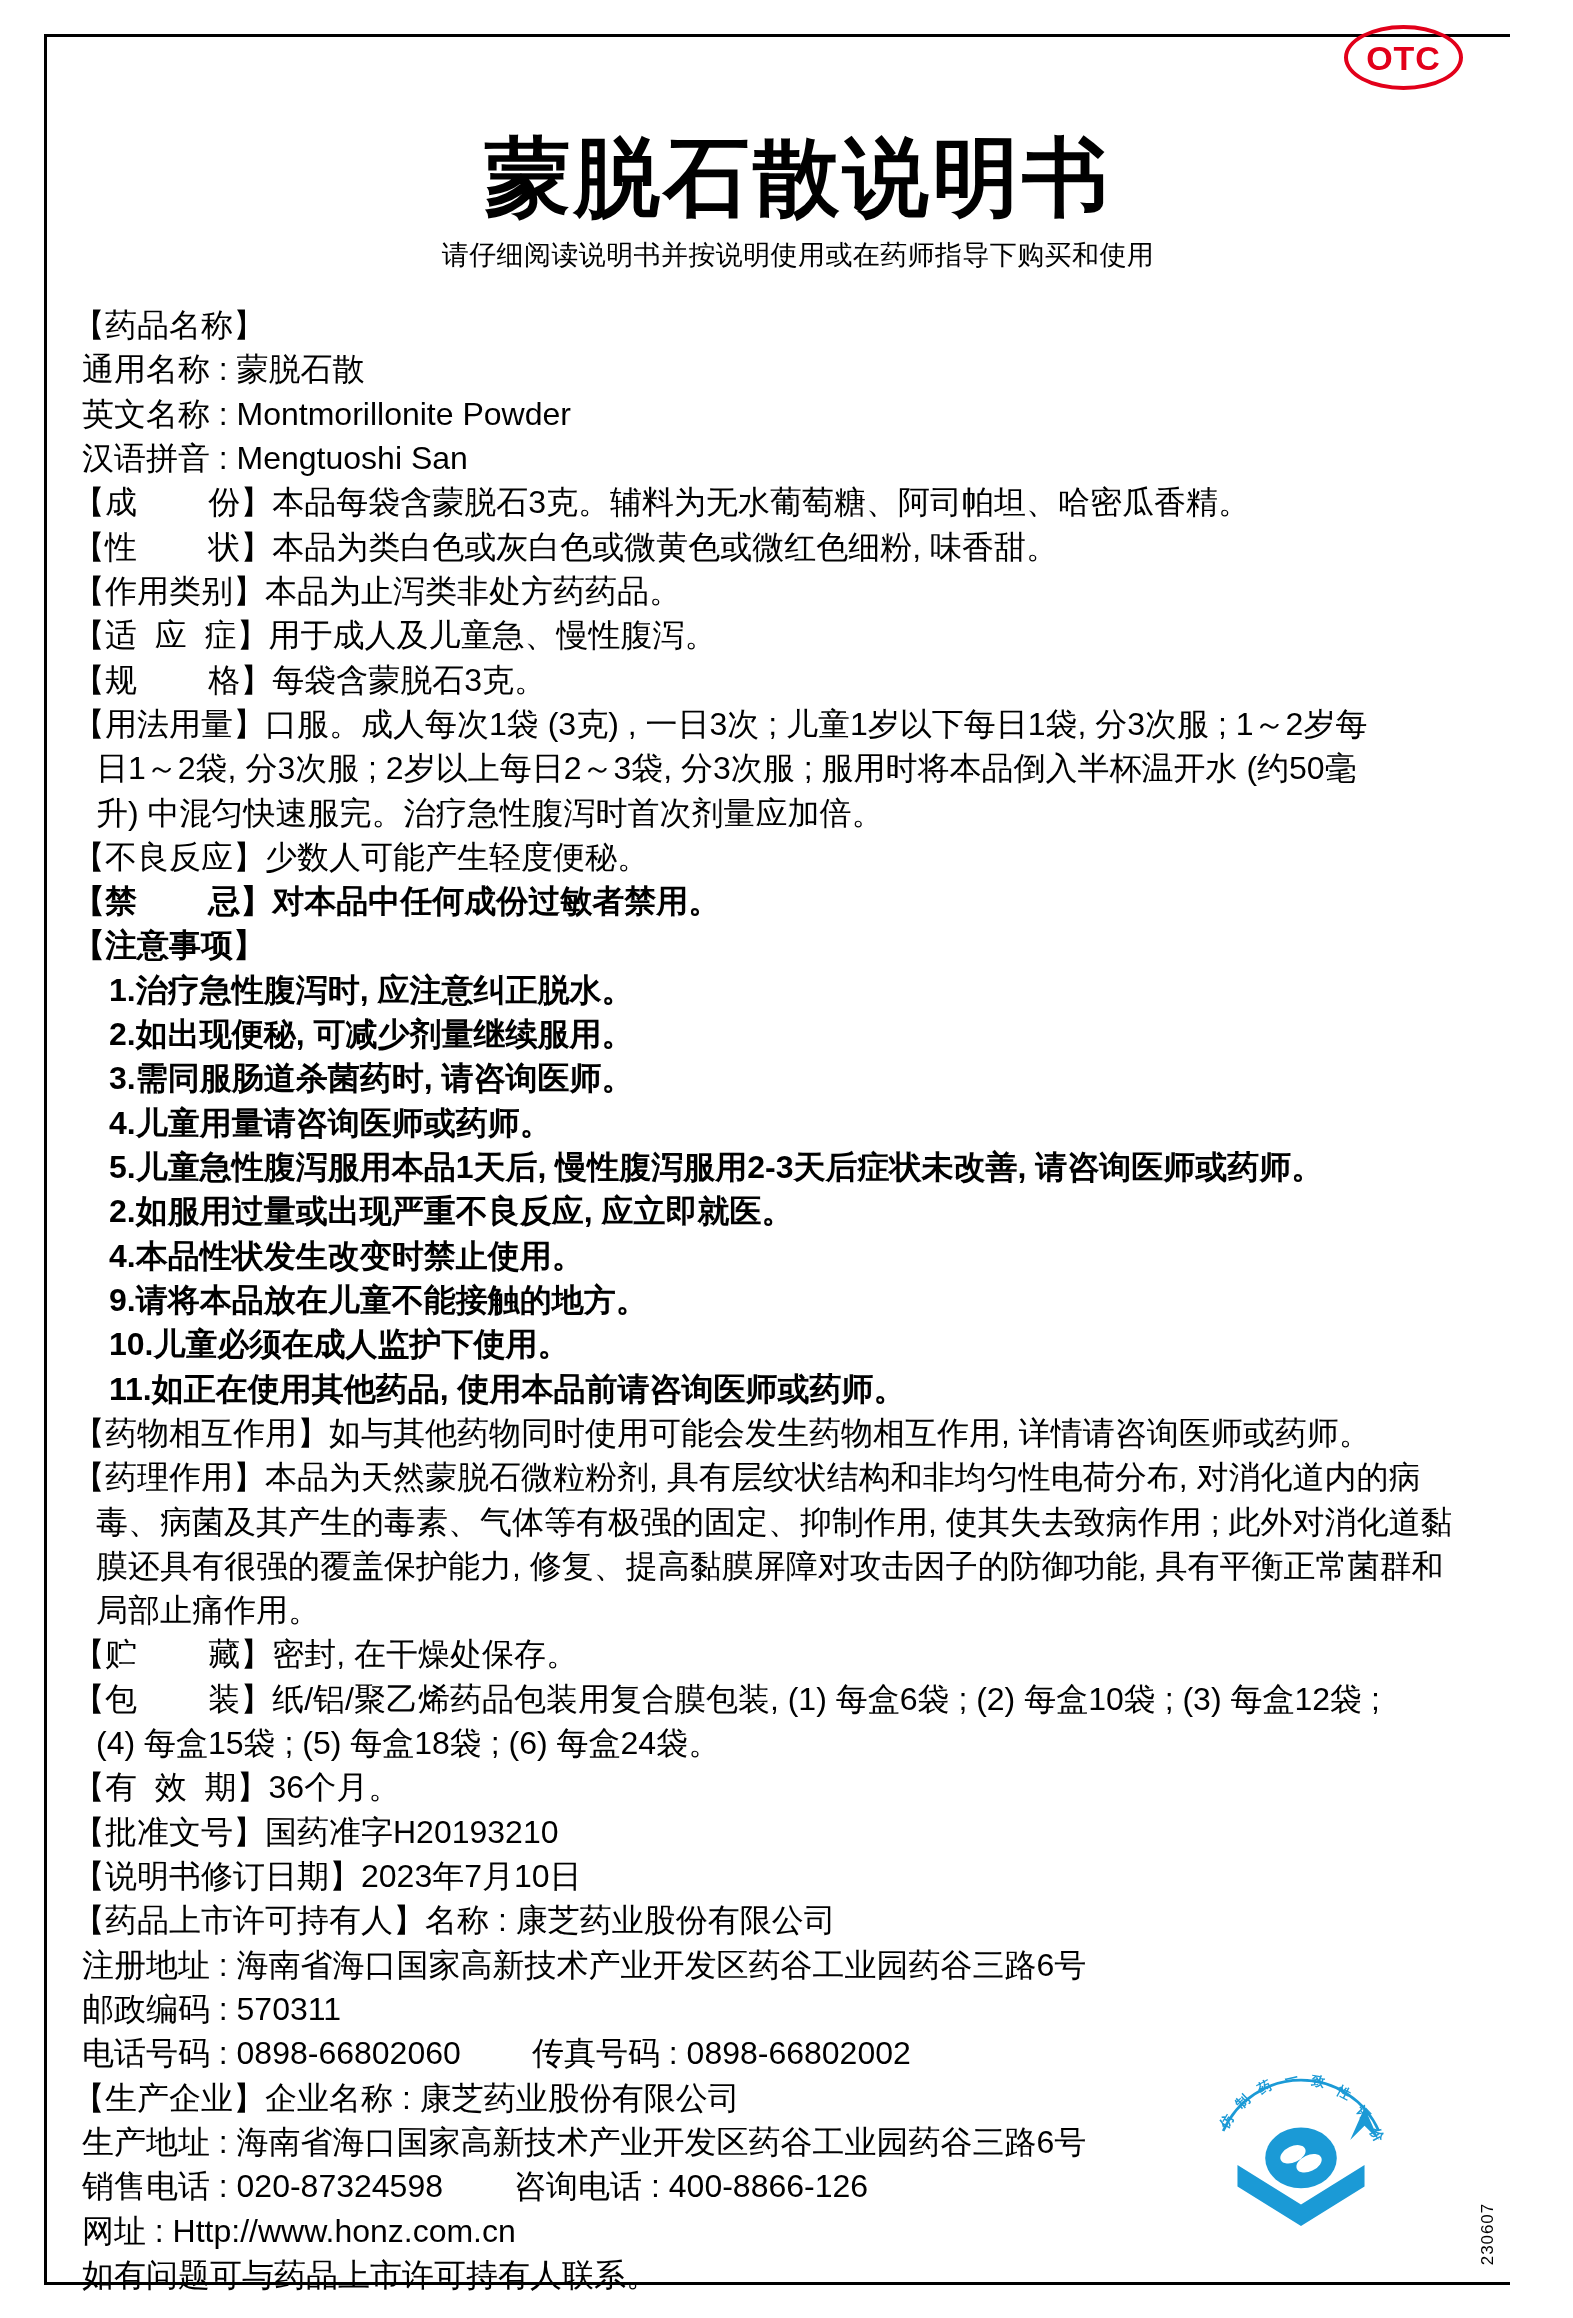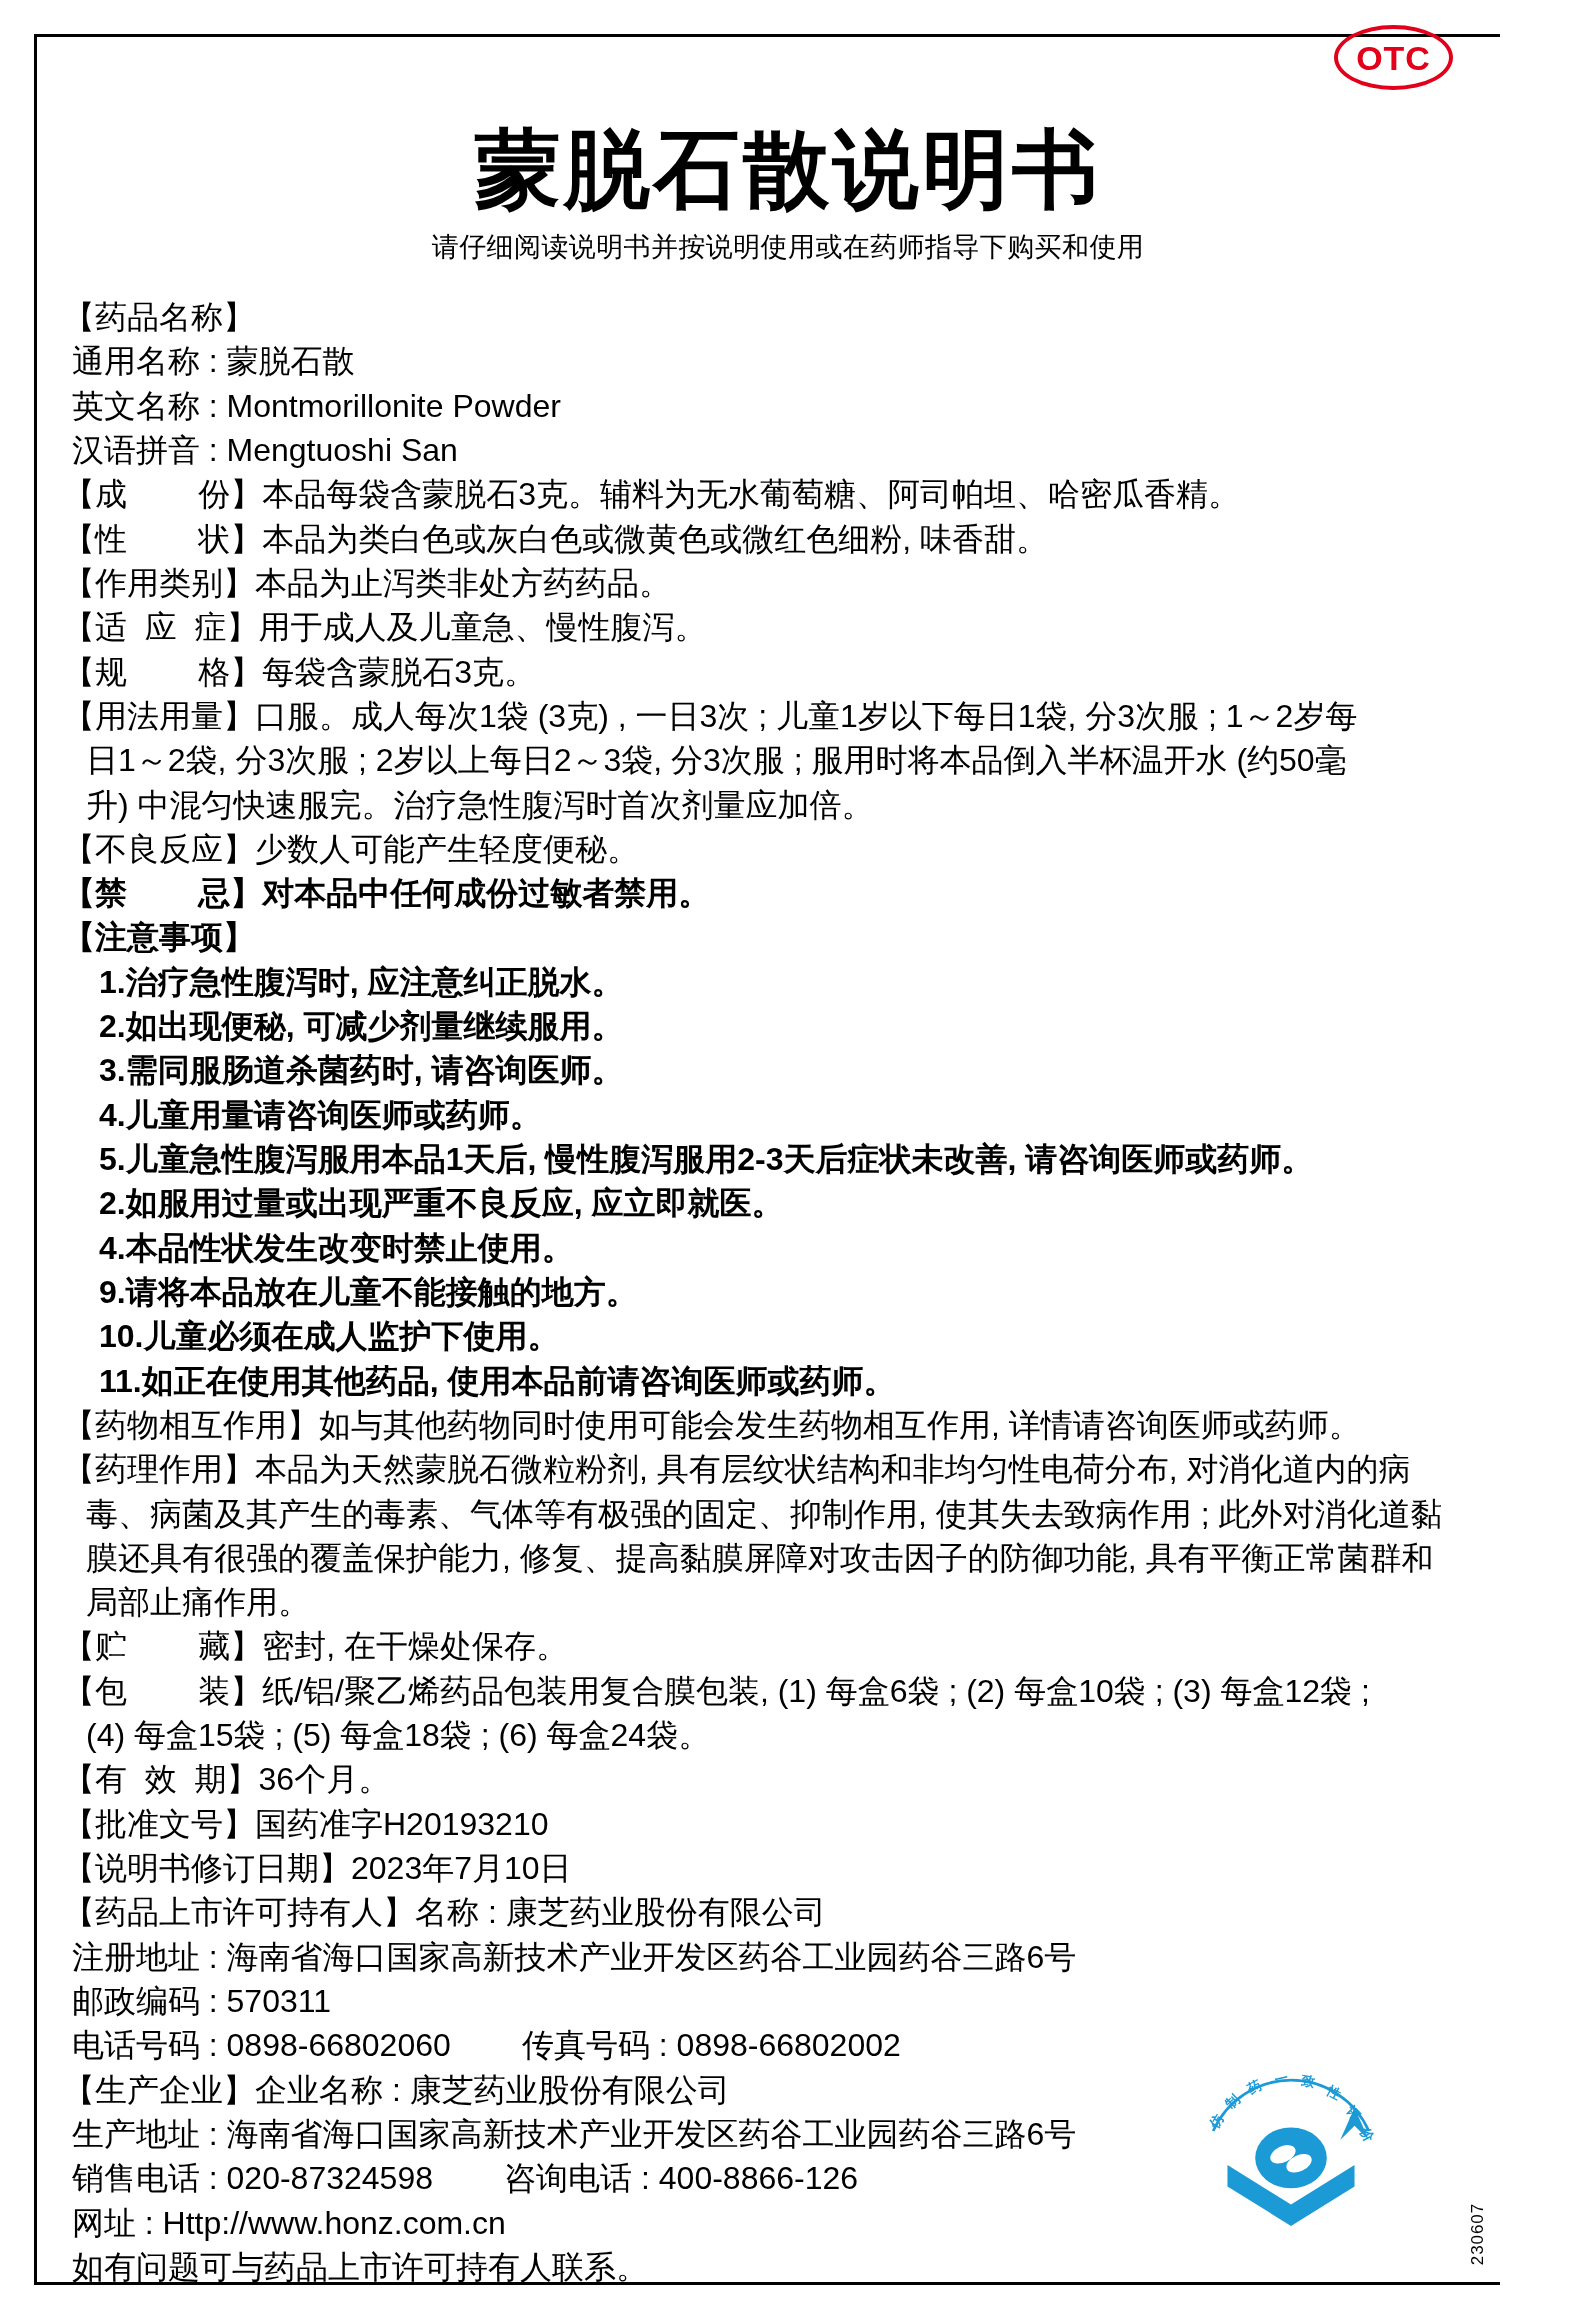--- a/index.html
+++ b/index.html
@@ -11,34 +11,35 @@
     font-family: "Liberation Sans", "DejaVu Sans", sans-serif;
     color: #000000;
   }
   .page {
     position: relative;
     width: 1500px;
     height: 2319px;
     background: #ffffff;
     box-sizing: border-box;
     overflow: hidden;
+    margin-left: 10px;
   }
   .border-frame {
     position: absolute;
     left: 34px;
     top: 34px;
     width: 1506px;
     height: 2251px;
     border: 3.6px solid #000000;
     box-sizing: border-box;
   }
   .content {
     position: absolute;
     left: 63px;
-    top: 54px;
+    top: 62px;
     width: 1450px;
     height: 2211px;
     box-sizing: border-box;
   }
   
   .otc-badge {
     position: absolute;
     right: 47px;
     top: 25px;
     width: 111px;

